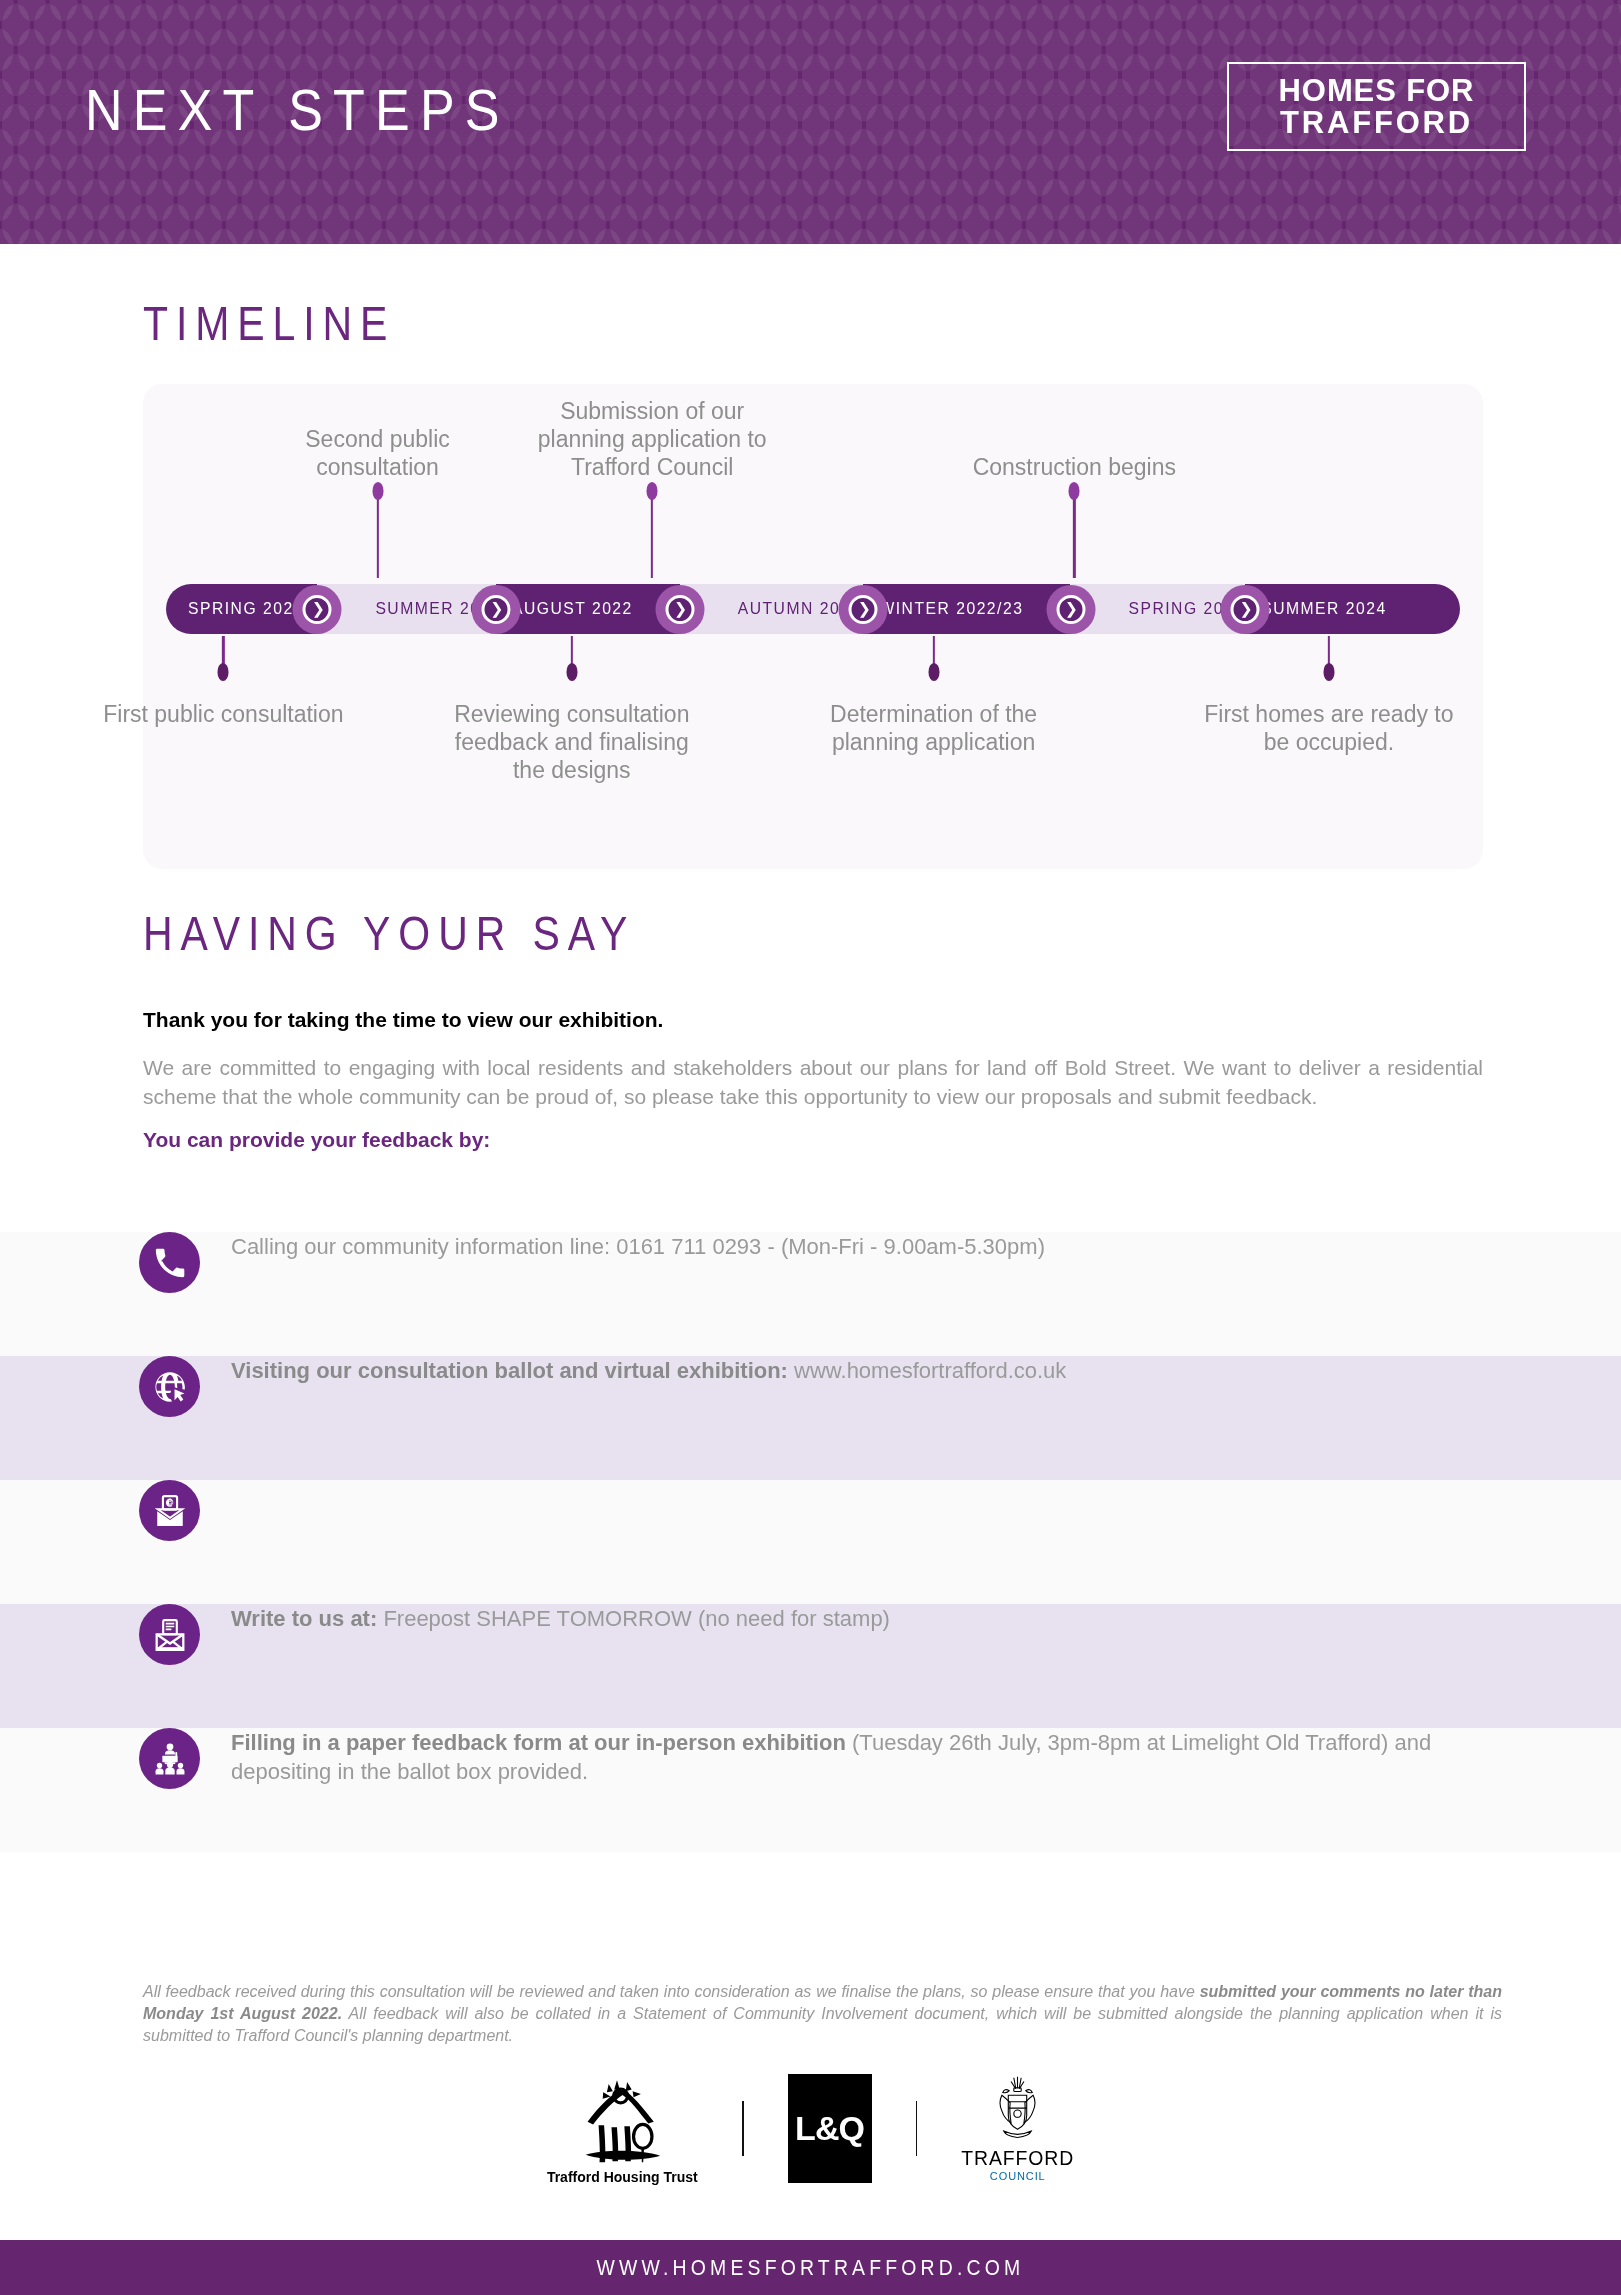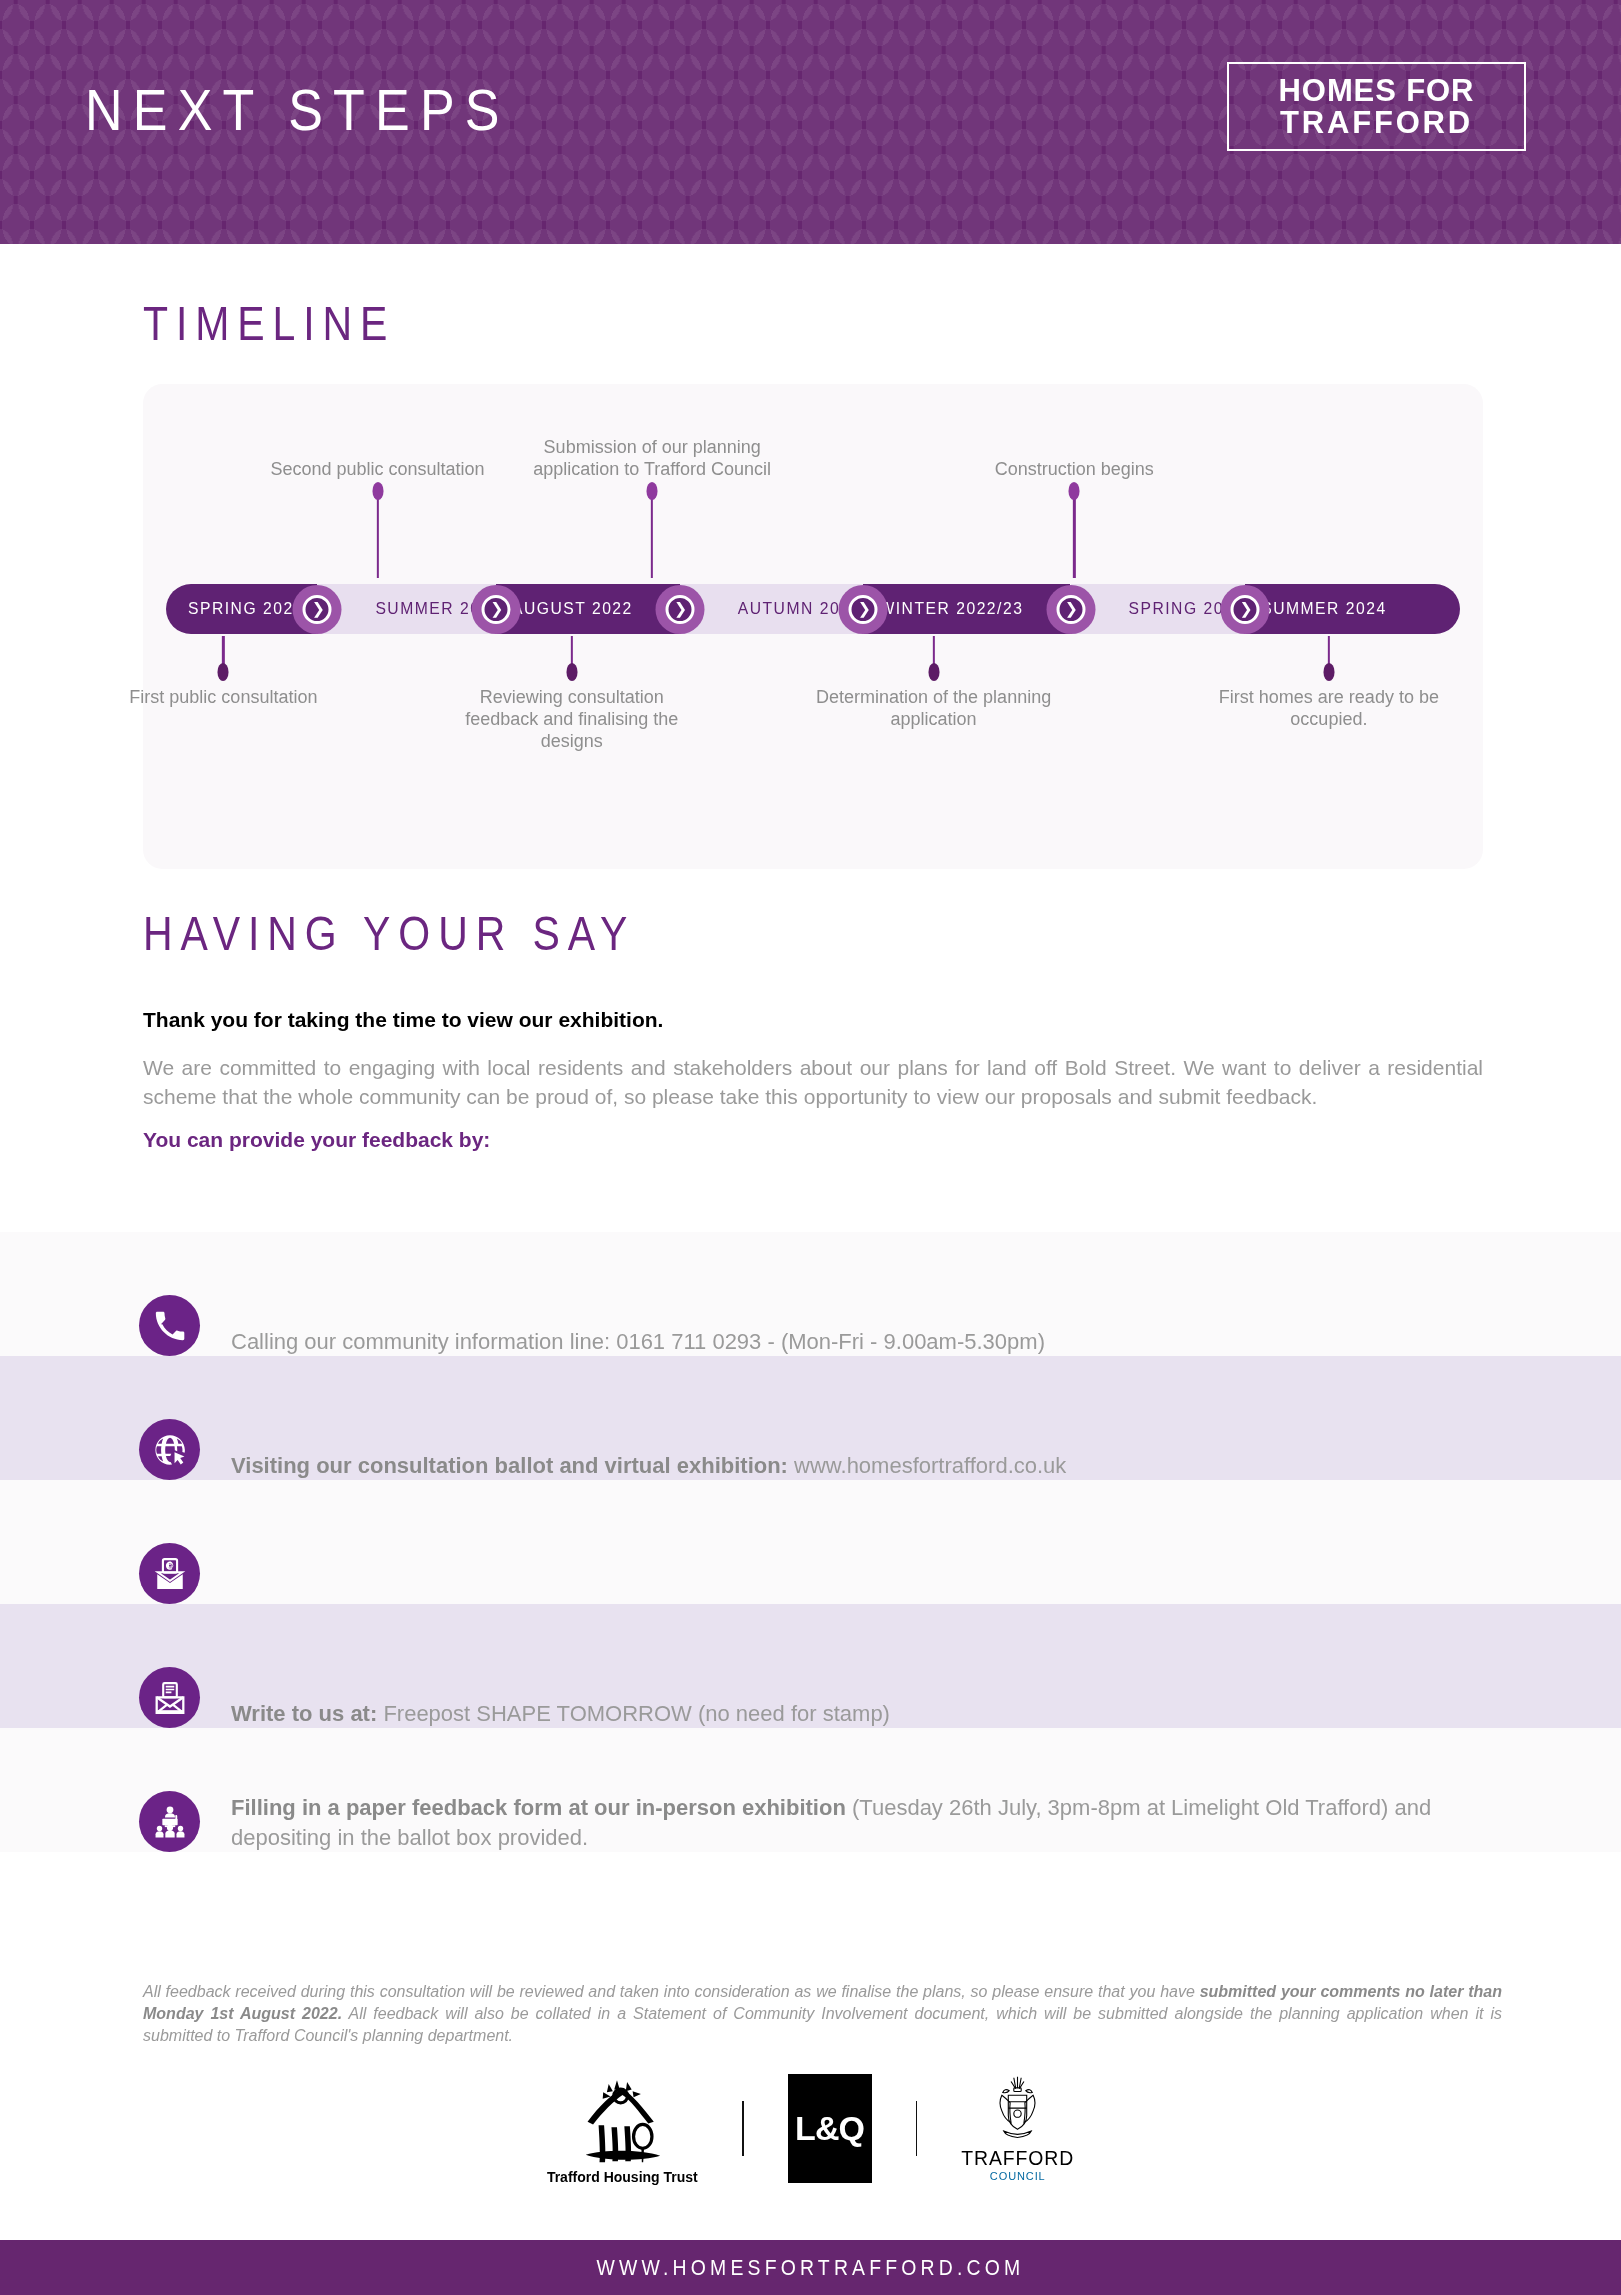--- a/index.html
+++ b/index.html
@@ -96,25 +96,26 @@
     position: relative;
   }
   .tl-top-labels { position: absolute; left: 0; right: 0; top: 0; height: 194px; }
   .tl-bar { position: absolute; left: 23px; right: 23px; top: 200px; height: 50px; }
   .tl-bot-labels { position: absolute; left: 0; right: 0; top: 252px; height: 139px; }
 
   .tl-note {
     position: absolute;
     text-align: center;
     color: #8E8E8E;
-    font-size: 18px;
+    font-size: 23px;
     line-height: 1.22;
     font-weight: 500;
     transform: translateX(-50%);
     width: 259px;
+    margin-top: 13px;
   }
   .tl-stem {
     position: absolute;
     width: 2.3px;
     background: #7B2A8C;
     transform: translateX(-50%);
   }
   .tl-dot {
     position: absolute;
     width: 11px;
@@ -187,21 +188,21 @@
     margin-top: 16px;
     color: #6B2680;
     font-weight: bold;
     font-size: 21px;
   }
 
   
   .rows { position: absolute; left: 0; right: 0; top: 1232px; }
   .row {
     display: flex;
-    align-items: flex-end;
+    align-items: flex-start;
     min-height: 124px;
     padding-left: 139px;
     padding-right: 111px;
   }
   .row.odd  { background: #FBFAFB; }
   .row.even { background: #E8E2F0; }
   .row-icon {
     width: 61px; height: 61px;
     border-radius: 50%;
     background: #6B2387;

